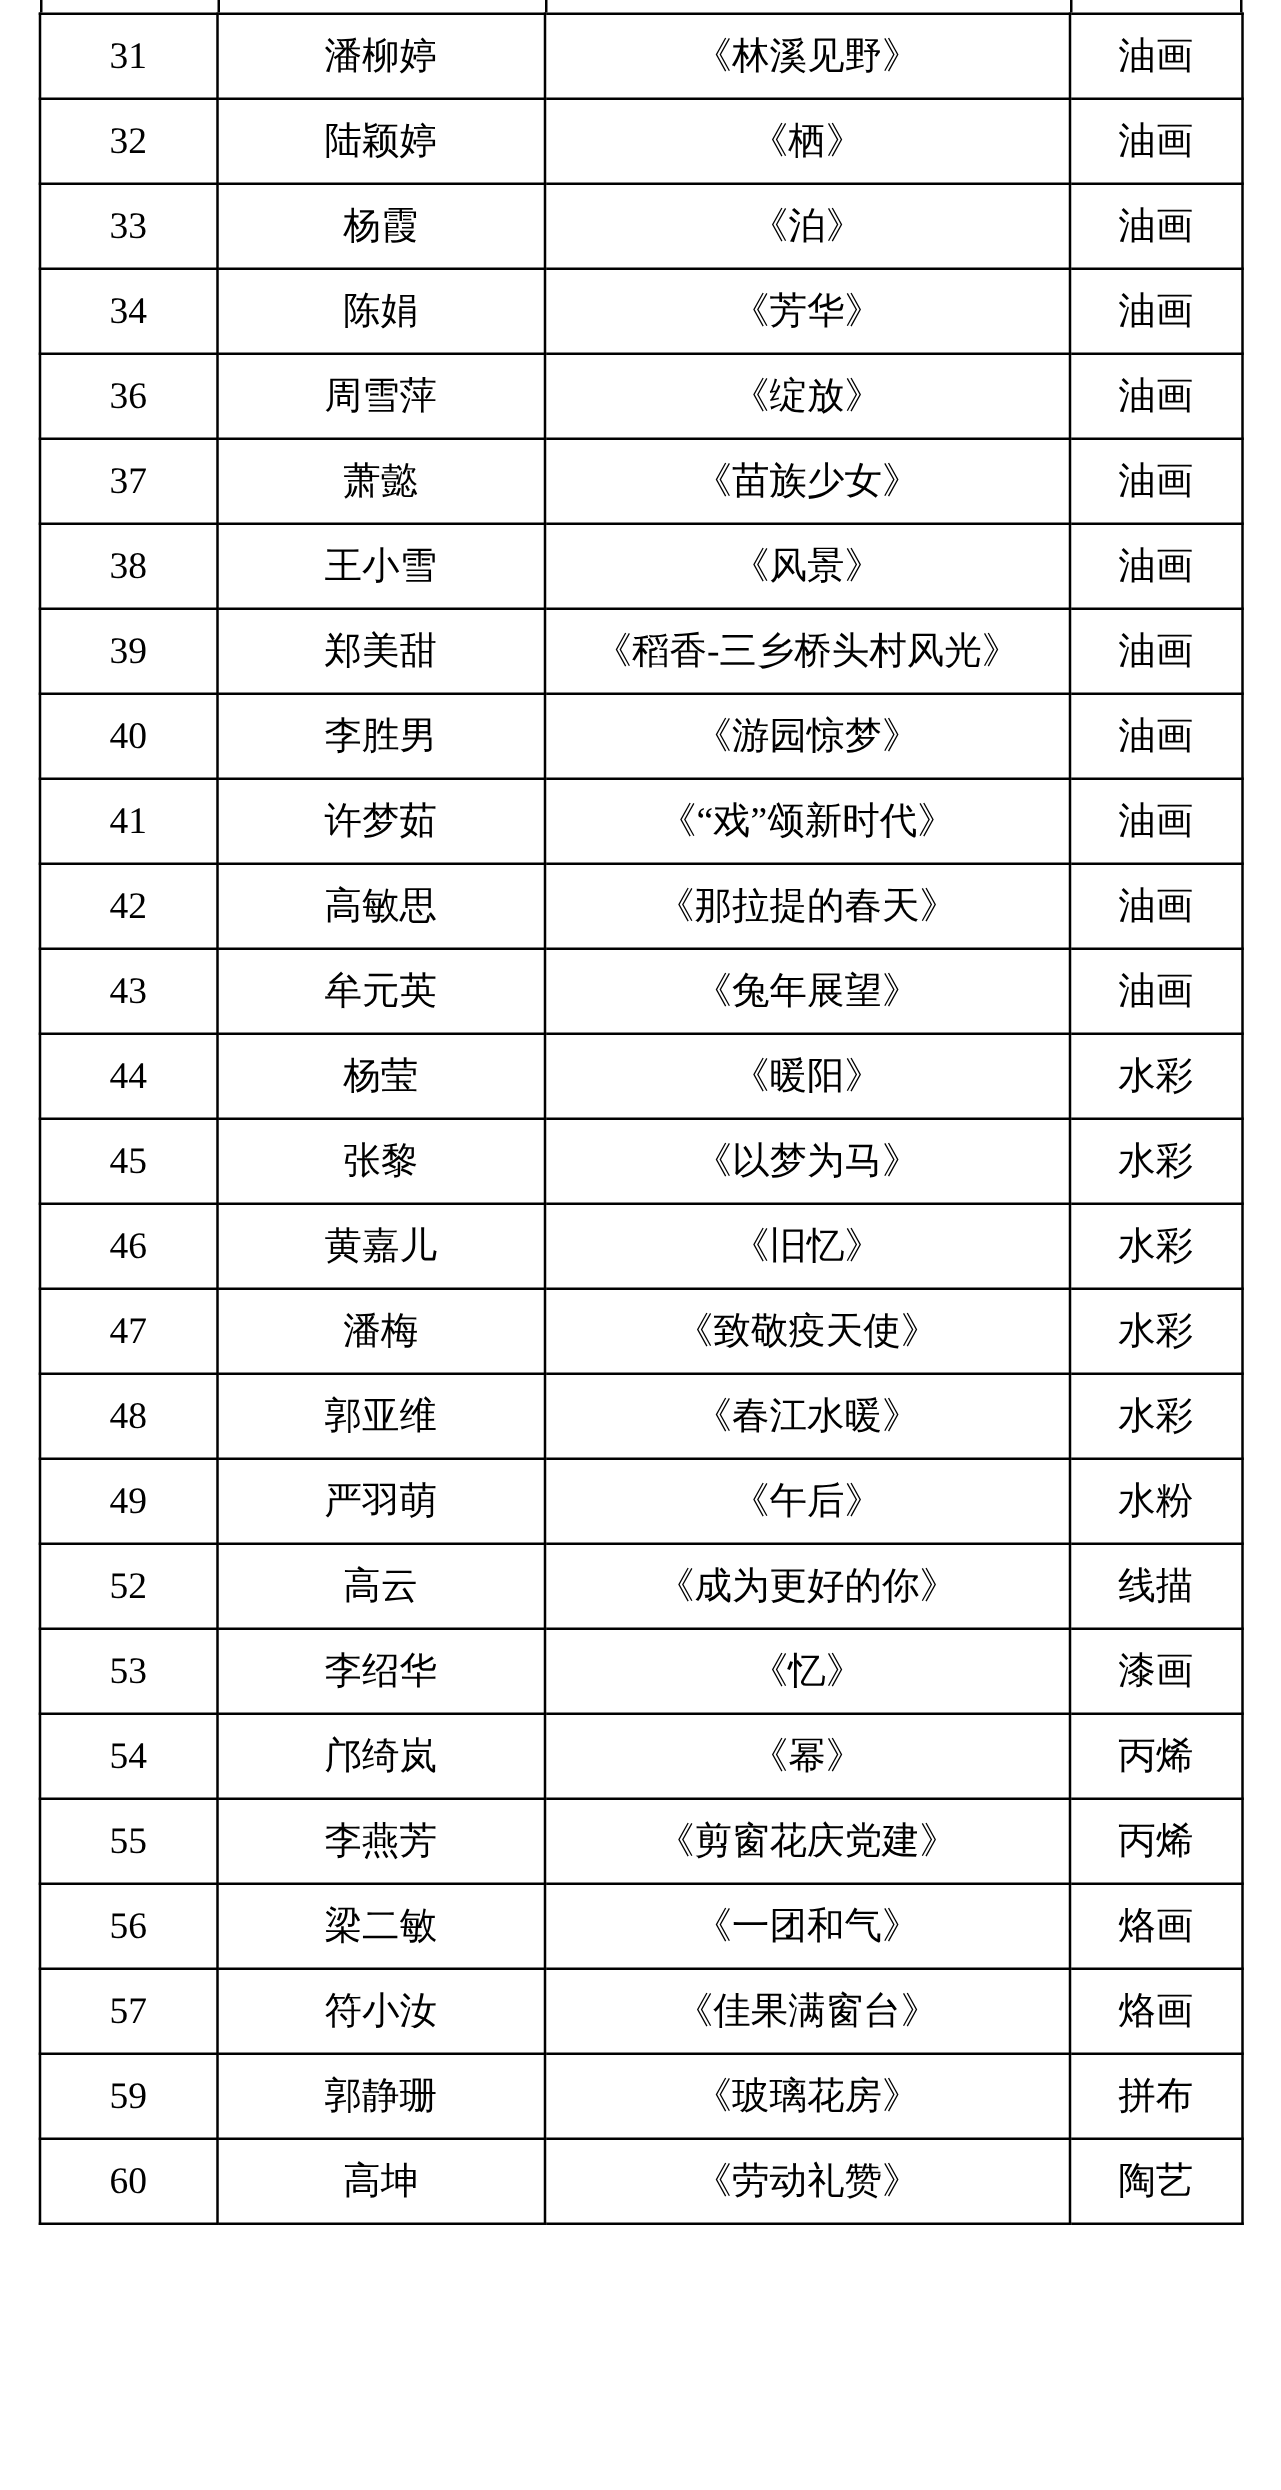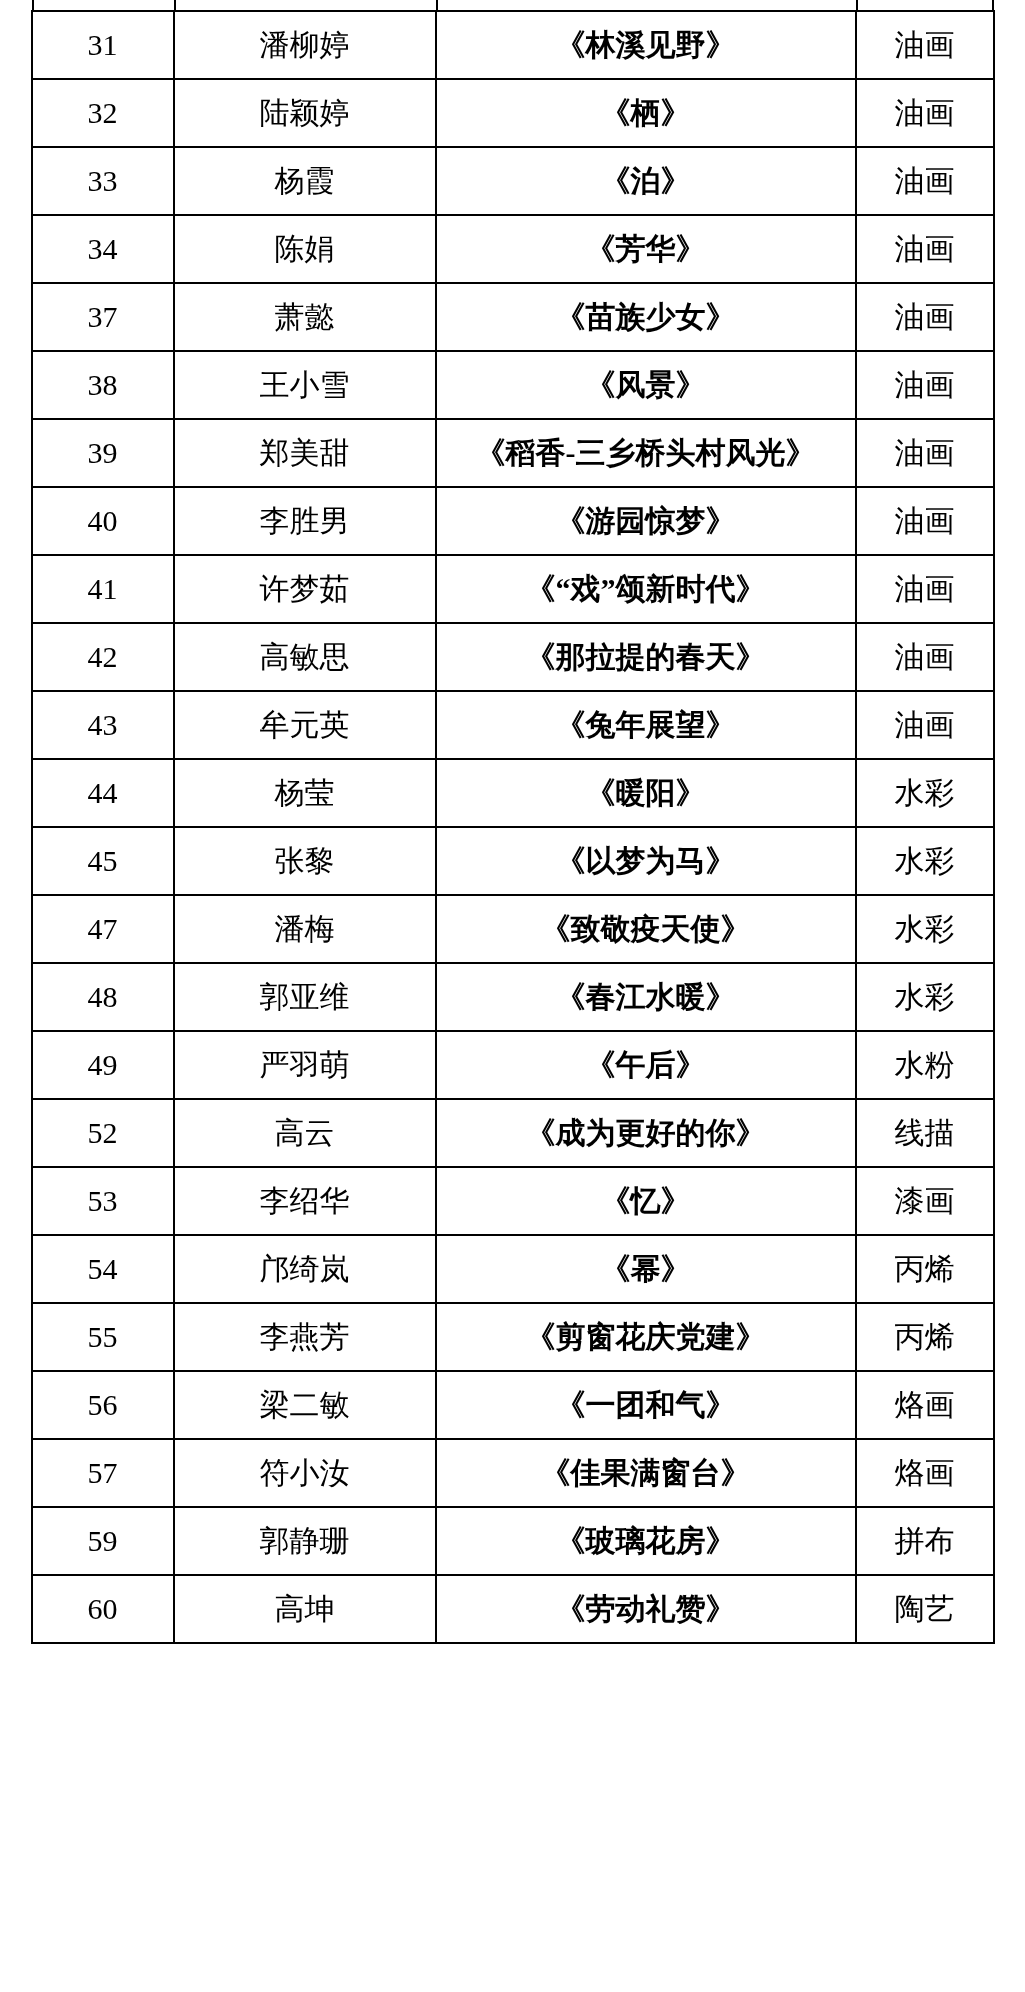--- a/index.html
+++ b/index.html
@@ -54,21 +54,21 @@
     box-sizing: border-box;
     height: 10px;
   }
   .top-strip .seg.b { border-right: 2px solid #000000; }
   .s1 { width: 142px; }
   .s2 { width: 262px; }
   .s3 { width: 420px; }
   .s4 { width: 134px; }
   .cell-no { font-size: 31px; margin-left: 25px; }
   .cell-name { font-size: 30px; border-radius: 31px; }
-  .cell-title { font-size: 30px; font-weight: bold; }
+  .cell-title { font-size: 30px; }
   .cell-type { font-size: 30px; }
 </style>
 </head>
 <body>
 
 <div class="page">
 
   <div class="top-strip">
     <div class="seg s1 b"></div>
     <div class="seg s2 b"></div>
@@ -102,20 +102,26 @@
           <td class="cell-title">《泊》</td>
           <td class="cell-type">油画</td>
         </tr>
         <tr>
           <td class="cell-no">34</td>
           <td class="cell-name">陈娟</td>
           <td class="cell-title">《芳华》</td>
           <td class="cell-type">油画</td>
         </tr>
         <tr>
+          <td class="cell-no">36</td>
+          <td class="cell-name">周雪萍</td>
+          <td class="cell-title">《绽放》</td>
+          <td class="cell-type">油画</td>
+        </tr>
+        <tr>
           <td class="cell-no">37</td>
           <td class="cell-name">萧懿</td>
           <td class="cell-title">《苗族少女》</td>
           <td class="cell-type">油画</td>
         </tr>
         <tr>
           <td class="cell-no">38</td>
           <td class="cell-name">王小雪</td>
           <td class="cell-title">《风景》</td>
           <td class="cell-type">油画</td>
@@ -153,20 +159,26 @@
         <tr>
           <td class="cell-no">44</td>
           <td class="cell-name">杨莹</td>
           <td class="cell-title">《暖阳》</td>
           <td class="cell-type">水彩</td>
         </tr>
         <tr>
           <td class="cell-no">45</td>
           <td class="cell-name">张黎</td>
           <td class="cell-title">《以梦为马》</td>
+          <td class="cell-type">水彩</td>
+        </tr>
+        <tr>
+          <td class="cell-no">46</td>
+          <td class="cell-name">黄嘉儿</td>
+          <td class="cell-title">《旧忆》</td>
           <td class="cell-type">水彩</td>
         </tr>
         <tr>
           <td class="cell-no">47</td>
           <td class="cell-name">潘梅</td>
           <td class="cell-title">《致敬疫天使》</td>
           <td class="cell-type">水彩</td>
         </tr>
         <tr>
           <td class="cell-no">48</td>

